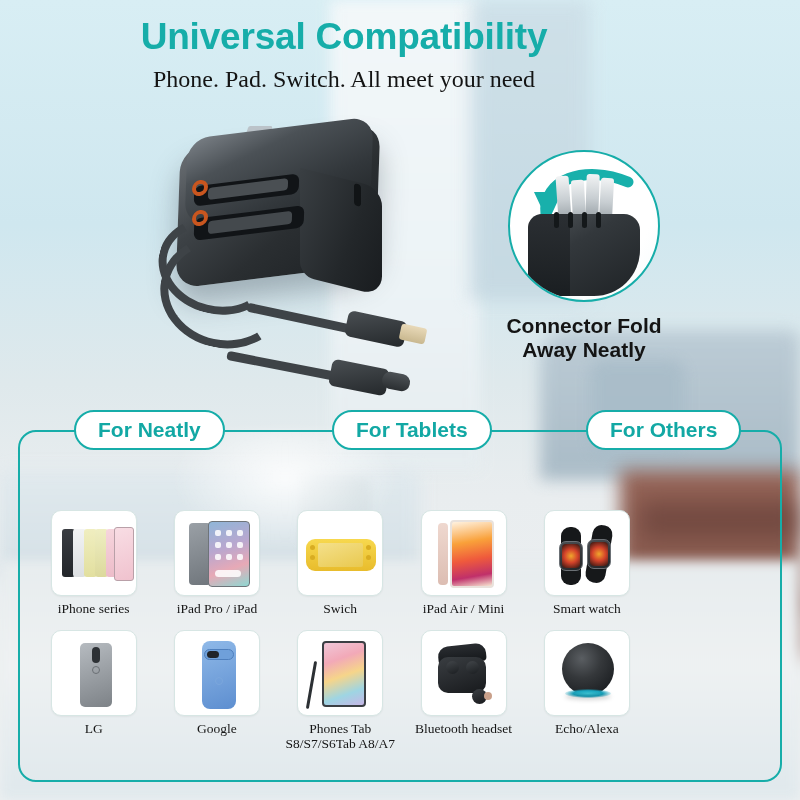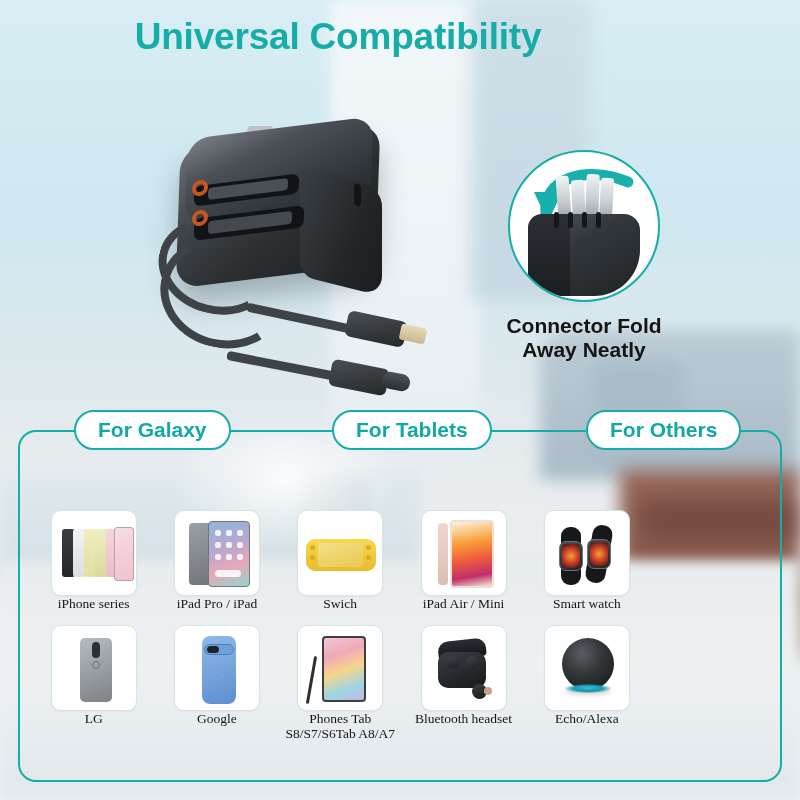--- a/index.html
+++ b/index.html
@@ -66,21 +66,21 @@
   .bg-lamp {
     position: absolute; left: 300px; top: 478px; width: 70px; height: 62px;
     background: #cdd9dd; border-radius: 6px; filter: blur(6px); opacity: .7;
   }
   .bg-dark-top {
     position: absolute; left: 640px; top: 500px; width: 160px; height: 40px;
     background: #5f3a33; filter: blur(11px); opacity: .55;
   }
 
   
-  .header { position: absolute; top: 0; left: 0; width: 676px; z-index: 5; text-align: center; }
+  .header { position: absolute; top: 0; left: 6px; width: 676px; z-index: 5; text-align: center; }
   .title {
     margin-top: 16px;
     font-size: 37px; font-weight: 700; letter-spacing: -0.2px;
     color: #16ada9;
     font-family: "Liberation Sans", sans-serif;
   }
   .subtitle {
     margin-top: 8px;
     font-size: 24px; color: #141414;
     font-family: "Liberation Serif", serif;
@@ -215,21 +215,21 @@
   .grid { position: absolute; left: 12px; top: 78px; width: 740px; }
   .row { display: flex; }
   .cell { width: 123.3px; text-align: center; }
   .thumb {
     width: 86px; height: 86px; margin: 0 auto;
     background: #ffffff; border: 1px solid #d7e6e4; border-radius: 10px;
     position: relative; overflow: hidden;
     box-shadow: 0 1px 2px rgba(0,0,0,.05);
   }
   .caption {
-    font-size: 13.5px; line-height: 1.12; color: #161616;
+    margin-top: 5px; font-size: 13.5px; line-height: 1.12; color: #161616;
     font-family: "Liberation Serif", serif;
   }
   .row2 { margin-top: 14px; }
 
   
   .f { position: absolute; top: 18px; width: 13px; height: 48px; border-radius: 3px; }
   .f1 { left: 10px; background: linear-gradient(180deg,#3a3d42,#23262a); }
   .f2 { left: 21px; background: linear-gradient(180deg,#f2f3f4,#dcdfe2); }
   .f3 { left: 32px; background: linear-gradient(180deg,#f0eec0,#e2df9f); }
   .f4 { left: 43px; background: linear-gradient(180deg,#efeec2,#dcd99c); }
@@ -341,20 +341,21 @@
   <div class="bg-wood2"></div>
   <div class="bg-dark-top"></div>
   <div class="bg-table"></div>
   <div class="bg-lamp"></div>
   <div class="bg-floorlight"></div>
   <div class="bg-shade"></div>
 </div>
 
 <div class="header">
   <div class="title">Universal Compatibility</div>
+  <div class="subtitle">Phone. Pad. Switch. All meet your need</div>
 </div>
 
 <div class="hero">
   <div class="prong"></div>
   <div class="chg-body"></div>
   <div class="chg-top"></div>
   <div class="chg-side"></div>
   <div class="chg-port"></div>
   <div class="chg-slot slot1"></div>
   <div class="chg-slot slot2"></div>
@@ -391,21 +392,21 @@
   </div>
   <div class="callout-text">
     <div>Connector Fold</div>
     <div>Away Neatly</div>
   </div>
 </div>
 
 <div class="panel">
 
   <div class="badges">
-    <div class="badge badge-phones">For Galaxy</div>
+    <div class="badge badge-phones">For Neatly</div>
     <div class="badge badge-tablets">For Tablets</div>
     <div class="badge badge-others">For Others</div>
   </div>
 
   <div class="grid">
 
     <div class="row">
 
       <div class="cell">
         <div class="thumb">

